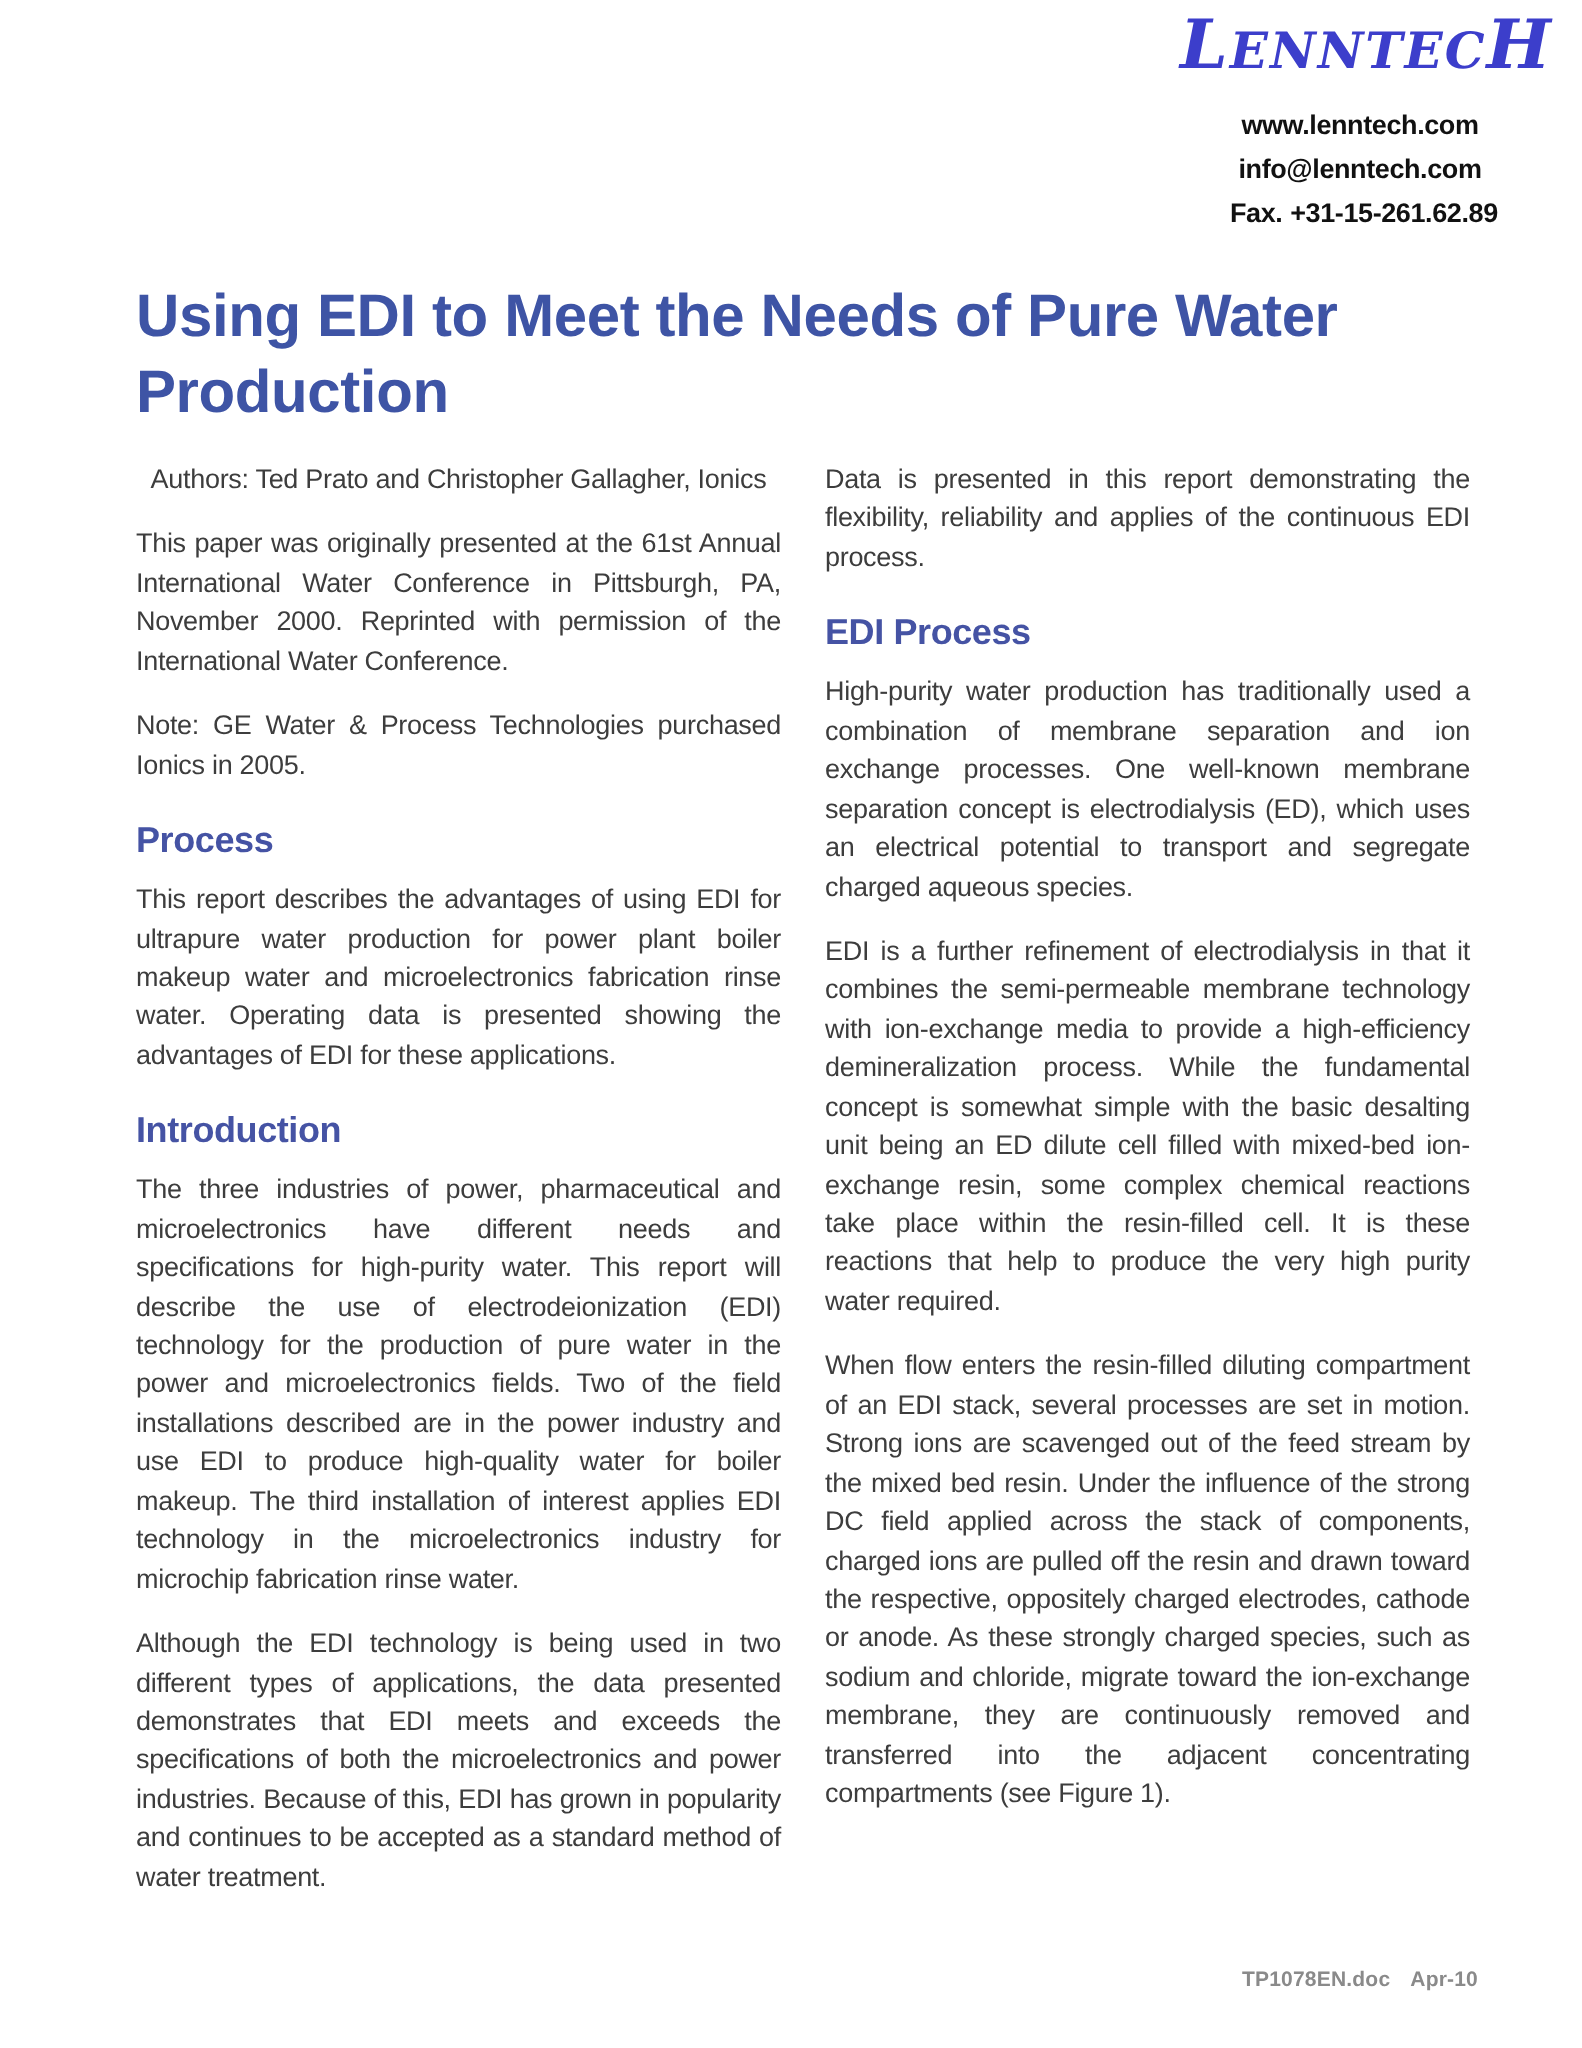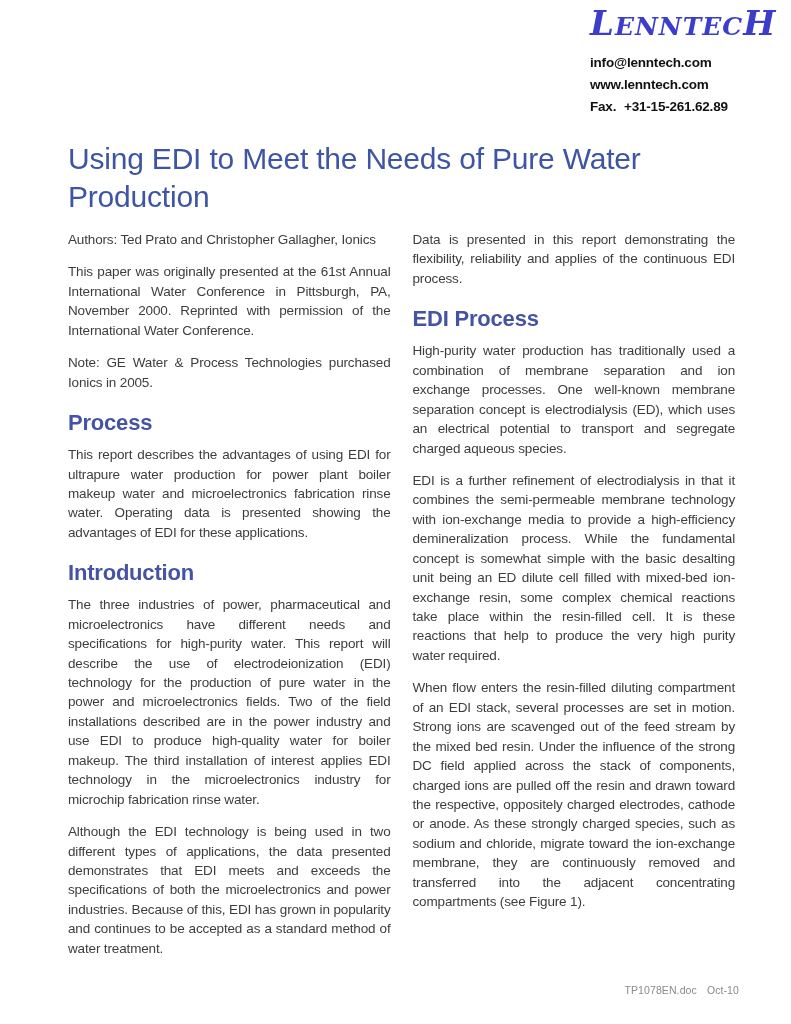--- a/index.html
+++ b/index.html
@@ -16,20 +16,21 @@
     inset: 0;
     background: #ffffff;
   }
 
   
   .letterhead {
     position: absolute;
     left: 590px;
     top: 6px;
     width: 180px;
+    text-align: center;
   }
   .logo {
     font-family: "DejaVu Serif", serif;
     font-style: italic;
     font-weight: bold;
     color: #3c3ecb;
     letter-spacing: 1px;
     line-height: 1;
     margin-bottom: 12px;
     white-space: nowrap;
@@ -46,21 +47,21 @@
   }
   .contact-row .contact-label { display: inline-block; width: 34px; }
 
   
   .doc-title {
     position: absolute;
     left: 68px;
     top: 140px;
     width: 660px;
     font-size: 30px;
-    font-weight: normal;
+    font-weight: bold;
     line-height: 1.27;
     color: #3e54a5;
     letter-spacing: -0.2px;
   }
 
   
   .columns {
     position: absolute;
     left: 68px;
     top: 230px;
@@ -71,53 +72,53 @@
   .col { flex: 1 1 0; min-width: 0; }
 
   .col p {
     font-size: 13.5px;
     line-height: 1.44;
     letter-spacing: -0.15px;
     color: #3d3d3d;
     text-align: justify;
     margin: 0 0 13px 0;
   }
-  .col p.single-line { white-space: nowrap; text-align: left; }
+  .col p.single-line { white-space: nowrap; text-align: center; }
   .col h2 {
-    font-size: 22px;
+    font-size: 18px;
     font-weight: bold;
     color: #4553a4;
     letter-spacing: -0.2px;
     margin: 18px 0 9px 0;
   }
   .col h2:first-child { margin-top: 0; }
 
   
   .footer {
     position: absolute;
     right: 52px;
     bottom: 28px;
     font-size: 10.5px;
     color: #8a8a8a;
     letter-spacing: 0.1px;
   }
-  .footer span { margin-left: 10px; }
+  .footer span { margin-left: 10px; font-weight: bold; }
 </style>
 </head>
 <body>
 
 <div class="page">
 
   <div class="letterhead">
     <div class="logo">
       <span class="logo-big">L</span><span class="logo-mid">ENNTEC</span><span class="logo-big">H</span>
     </div>
     <div class="contact">
+      <div>www.lenntech.com</div>
       <div>info@lenntech.com</div>
-      <div>www.lenntech.com</div>
       <div class="contact-row">
         <span class="contact-label">Fax.</span><span>+31-15-261.62.89</span>
       </div>
     </div>
   </div>
 
   <h1 class="doc-title">Using EDI to Meet the Needs of Pure Water Production</h1>
 
   <div class="columns">
 
@@ -136,16 +137,16 @@
       <p>Data is presented in this report demonstrating the flexibility, reliability and applies of the continuous EDI process.</p>
       <h2>EDI Process</h2>
       <p>High-purity water production has traditionally used a combination of membrane separation and ion exchange processes. One well-known membrane separation concept is electrodialysis (ED), which uses an electrical potential to transport and segregate charged aqueous species.</p>
       <p>EDI is a further refinement of electrodialysis in that it combines the semi-permeable membrane technology with ion-exchange media to provide a high-efficiency demineralization process. While the fundamental concept is somewhat simple with the basic desalting unit being an ED dilute cell filled with mixed-bed ion-exchange resin, some complex chemical reactions take place within the resin-filled cell. It is these reactions that help to produce the very high purity water required.</p>
       <p>When flow enters the resin-filled diluting compartment of an EDI stack, several processes are set in motion. Strong ions are scavenged out of the feed stream by the mixed bed resin. Under the influence of the strong DC field applied across the stack of components, charged ions are pulled off the resin and drawn toward the respective, oppositely charged electrodes, cathode or anode. As these strongly charged species, such as sodium and chloride, migrate toward the ion-exchange membrane, they are continuously removed and transferred into the adjacent concentrating compartments (see Figure 1).</p>
     </div>
 
   </div>
 
   <div class="footer">
-    <span>TP1078EN.doc</span><span>Oct-10</span>
+    <span>TP1078EN.doc</span><span>Apr-10</span>
   </div>
 
 </div>
 
 </body></html>

